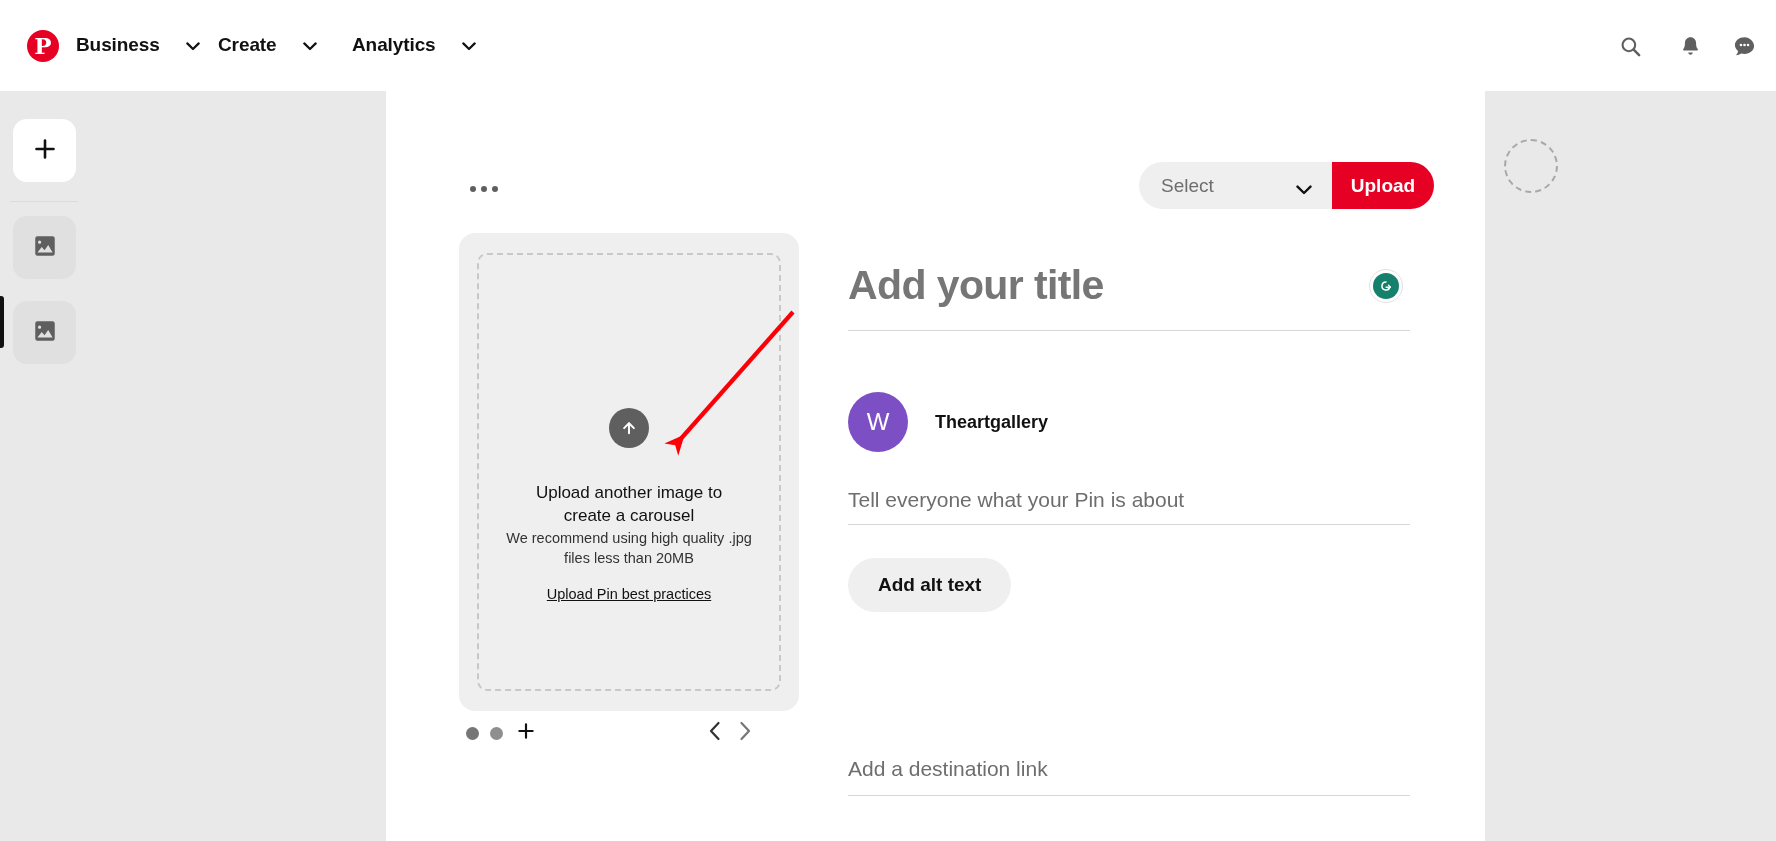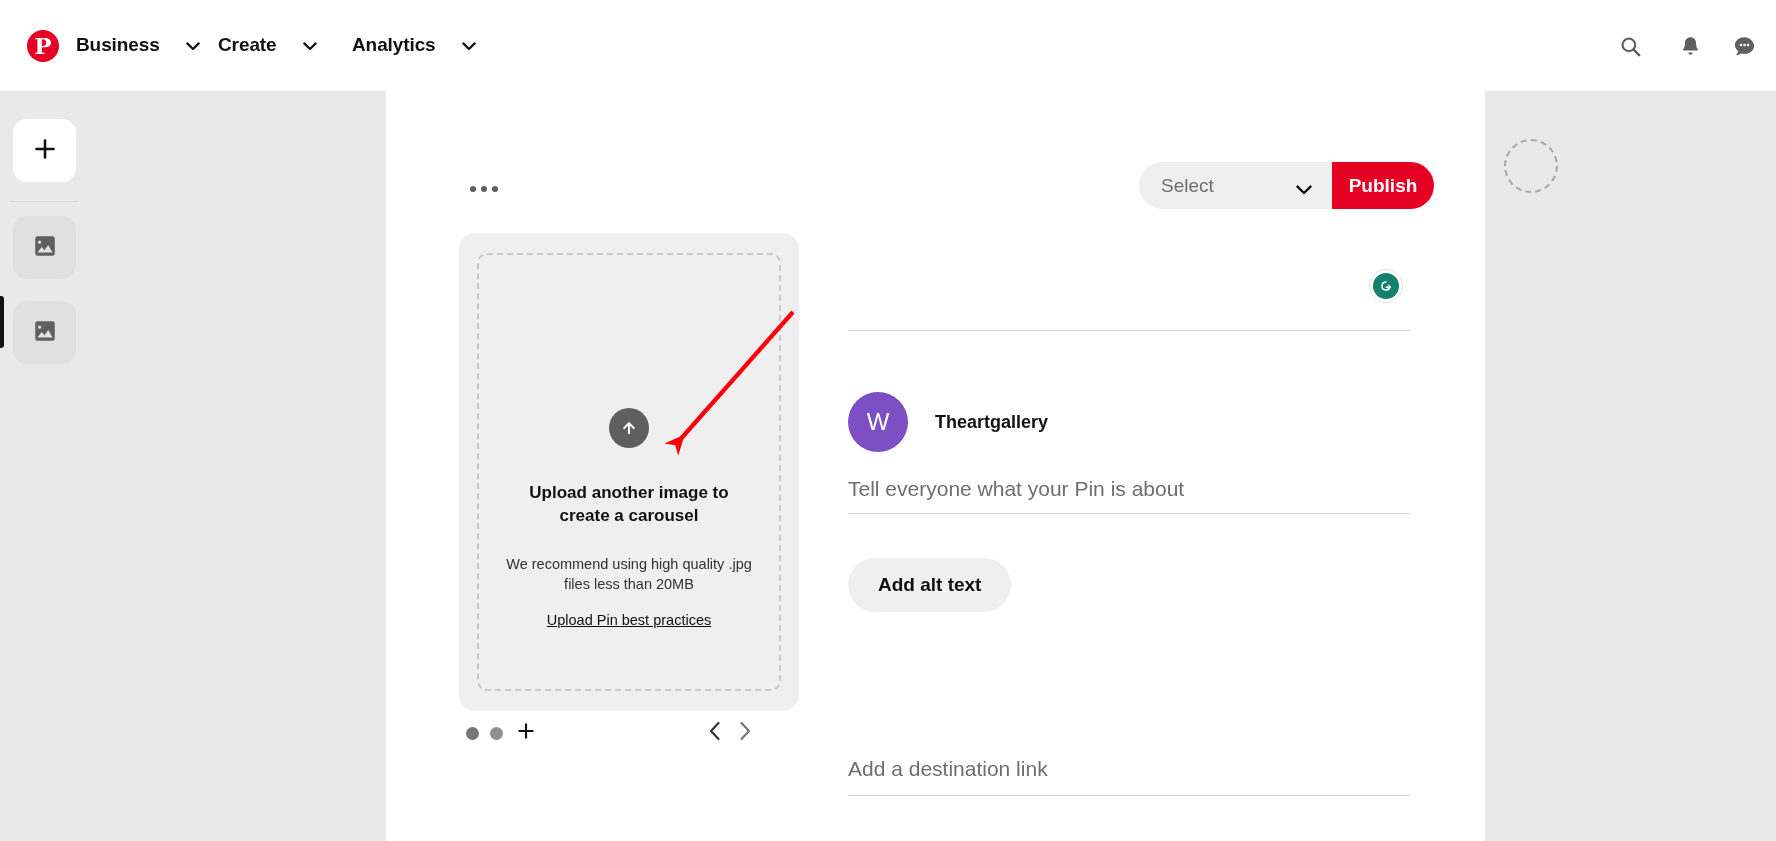--- a/index.html
+++ b/index.html
@@ -229,28 +229,27 @@
   }
   #upload-circle {
     width: 40px; height: 40px;
     border-radius: 50%;
     background: #5f5f5f;
     margin: 0 auto 34px auto;
     display: flex; align-items: center; justify-content: center;
   }
   #upload-title {
     font-size: 17px;
-    font-weight: 700;
+    font-weight: 400;
     color: #111111;
     line-height: 1.35;
     max-width: 230px;
     margin: 0 auto;
   }
   #upload-sub {
-    margin-top: 26px;
     font-size: 14.5px;
     color: #333333;
     line-height: 1.4;
     max-width: 268px;
     margin-left: auto; margin-right: auto;
   }
   #upload-link {
     display: inline-block;
     margin-top: 18px;
     font-size: 14.5px;
@@ -363,21 +362,21 @@
   }
   #author-name {
     font-size: 18px;
     font-weight: 700;
     color: #111111;
     margin-left: 10px;
   }
 
   #desc-row {
     position: absolute;
-    left: 0; top: 215px;
+    left: 0; top: 226px;
     width: 562px;
   }
   #desc-input {
     width: 562px;
     border: none;
     outline: none;
     background: transparent;
     font-family: "Liberation Sans", sans-serif;
     font-size: 21px;
     color: #111111;
@@ -481,21 +480,21 @@
 <div id="select-box">
   <span id="select-label">Select</span>
   <span id="select-chevron">
     <svg width="16" height="10" viewBox="0 0 16 10" aria-hidden="true">
       <path d="M1.5 1.6 8 8 14.5 1.6" fill="none" stroke="#111111" stroke-width="2.4" stroke-linecap="round" stroke-linejoin="round"></path>
     </svg>
   </span>
 </div>
 
 <div id="publish-btn">
-  <span id="publish-label">Publish</span>
+  <span id="publish-label">Upload</span>
 </div>
 
 <div id="upload-outer">
   <div id="upload-dashed"></div>
   <div id="upload-inner">
     <div id="upload-circle">
       <svg width="18" height="18" viewBox="0 0 24 24" aria-hidden="true">
         <path d="M12 19V6" stroke="#ffffff" stroke-width="2.6" stroke-linecap="round"></path>
         <path d="M5.5 12.2 12 5.6l6.5 6.6" fill="none" stroke="#ffffff" stroke-width="2.6" stroke-linecap="round" stroke-linejoin="round"></path>
       </svg>
@@ -528,20 +527,21 @@
       <svg width="14" height="20" viewBox="0 0 14 20" aria-hidden="true">
         <path d="M3.5 2 11 10l-7.5 8" fill="none" stroke="#767676" stroke-width="2.2" stroke-linecap="round" stroke-linejoin="round"></path>
       </svg>
     </span>
   </div>
 </div>
 
 <div id="form-col">
 
   <div id="title-row">
+    <input id="title-input" type="text" placeholder="Add your title" style="">
     <div id="title-underline"></div>
     <div id="grammarly-badge">
       <span class="gram-inner">
         <svg width="18" height="18" viewBox="0 0 24 24" aria-hidden="true">
           <path d="M12 6.6a5.4 5.4 0 1 0 5.2 6.9" fill="none" stroke="#ffffff" stroke-width="2" stroke-linecap="round"></path>
           <path d="M12.2 13.5h5.1" fill="none" stroke="#ffffff" stroke-width="2" stroke-linecap="round"></path>
           <path d="M15.3 10.8l2.4 2.6-2.7 2.2" fill="none" stroke="#ffffff" stroke-width="1.8" stroke-linecap="round" stroke-linejoin="round"></path>
         </svg>
       </span>
     </div>

